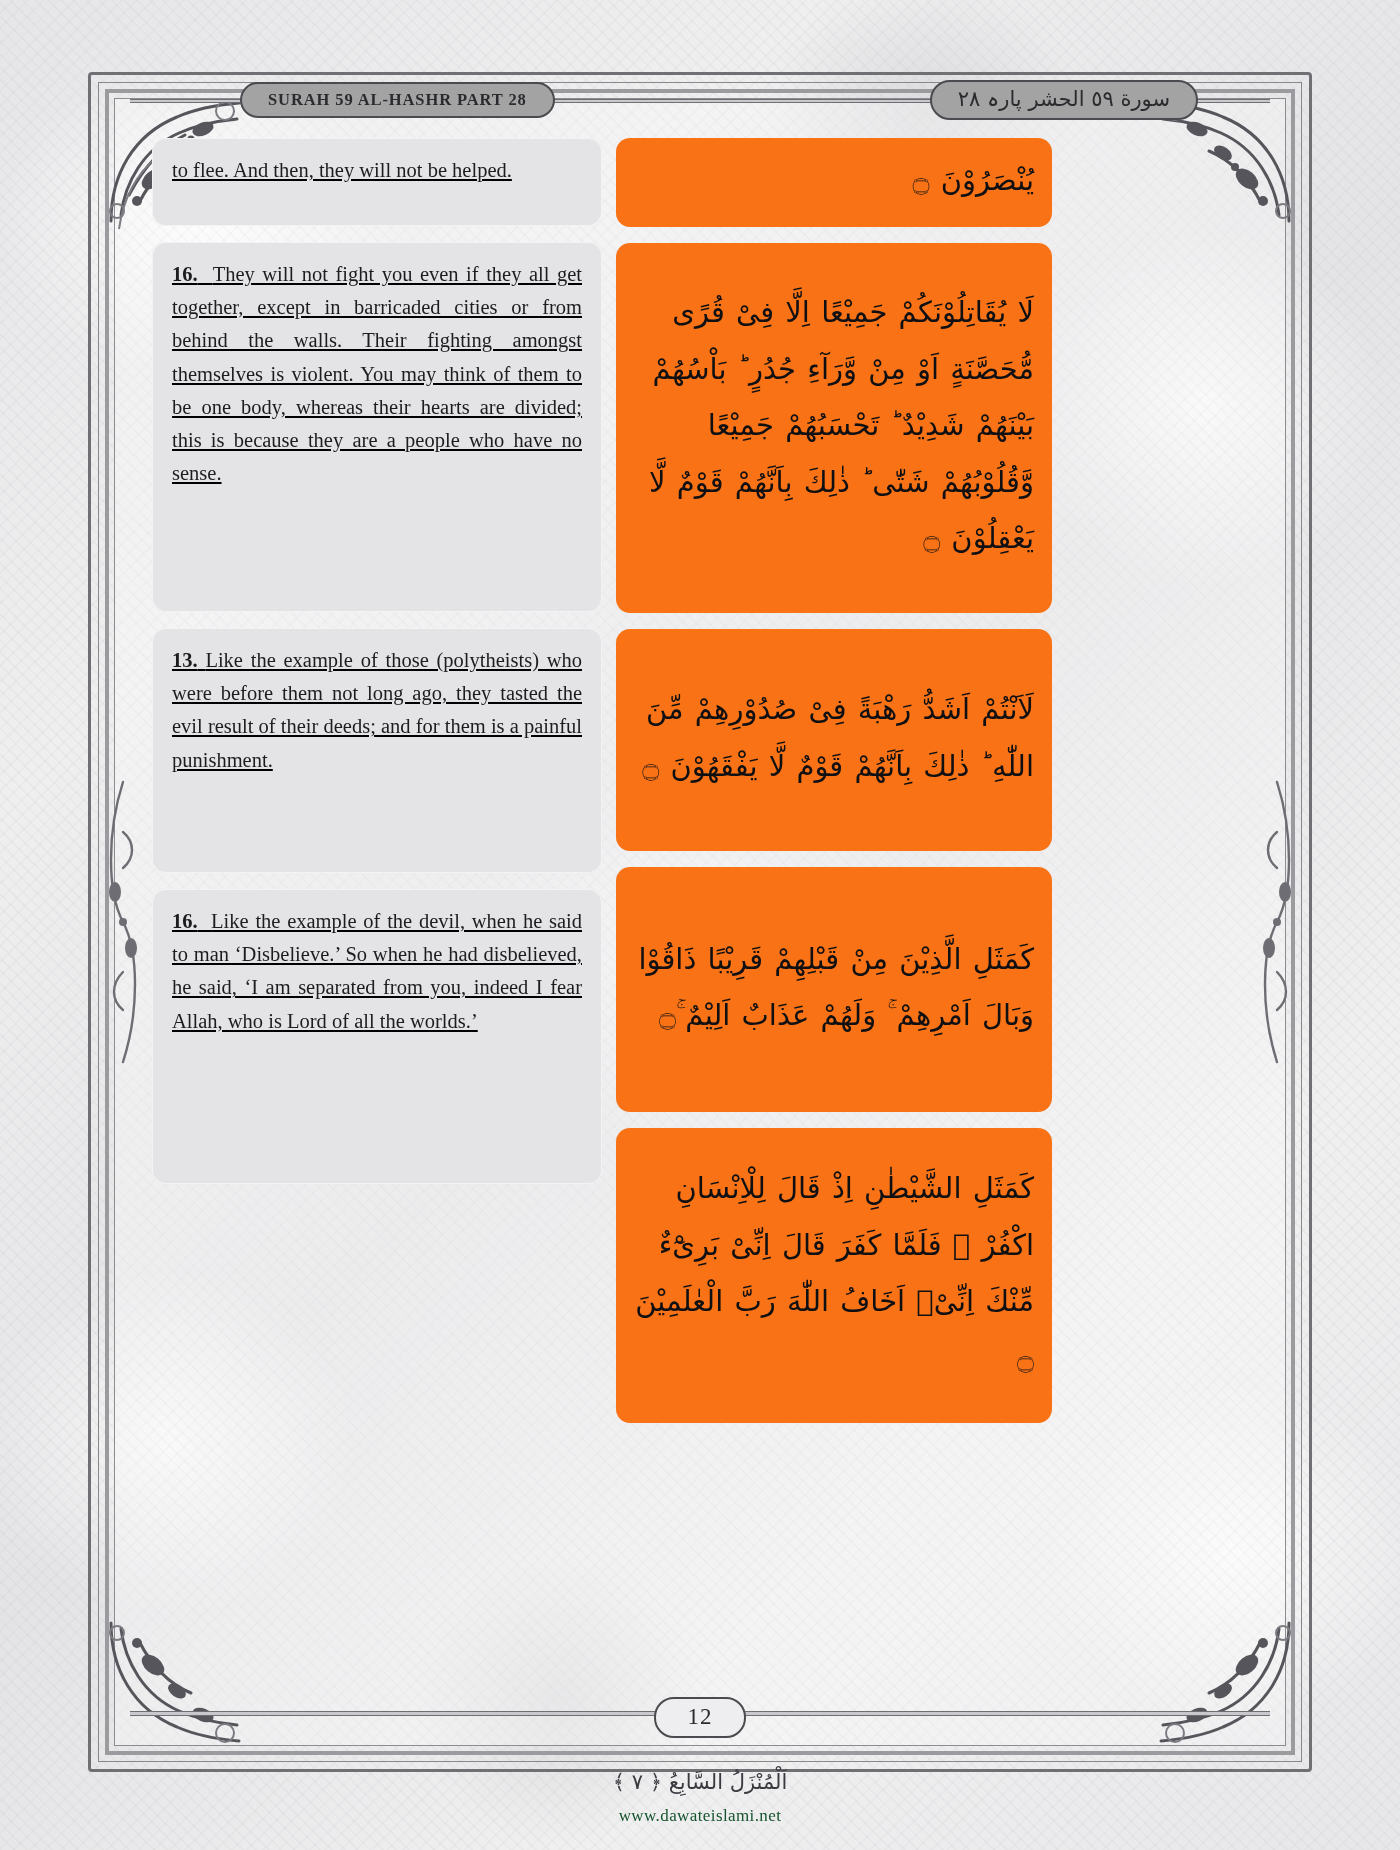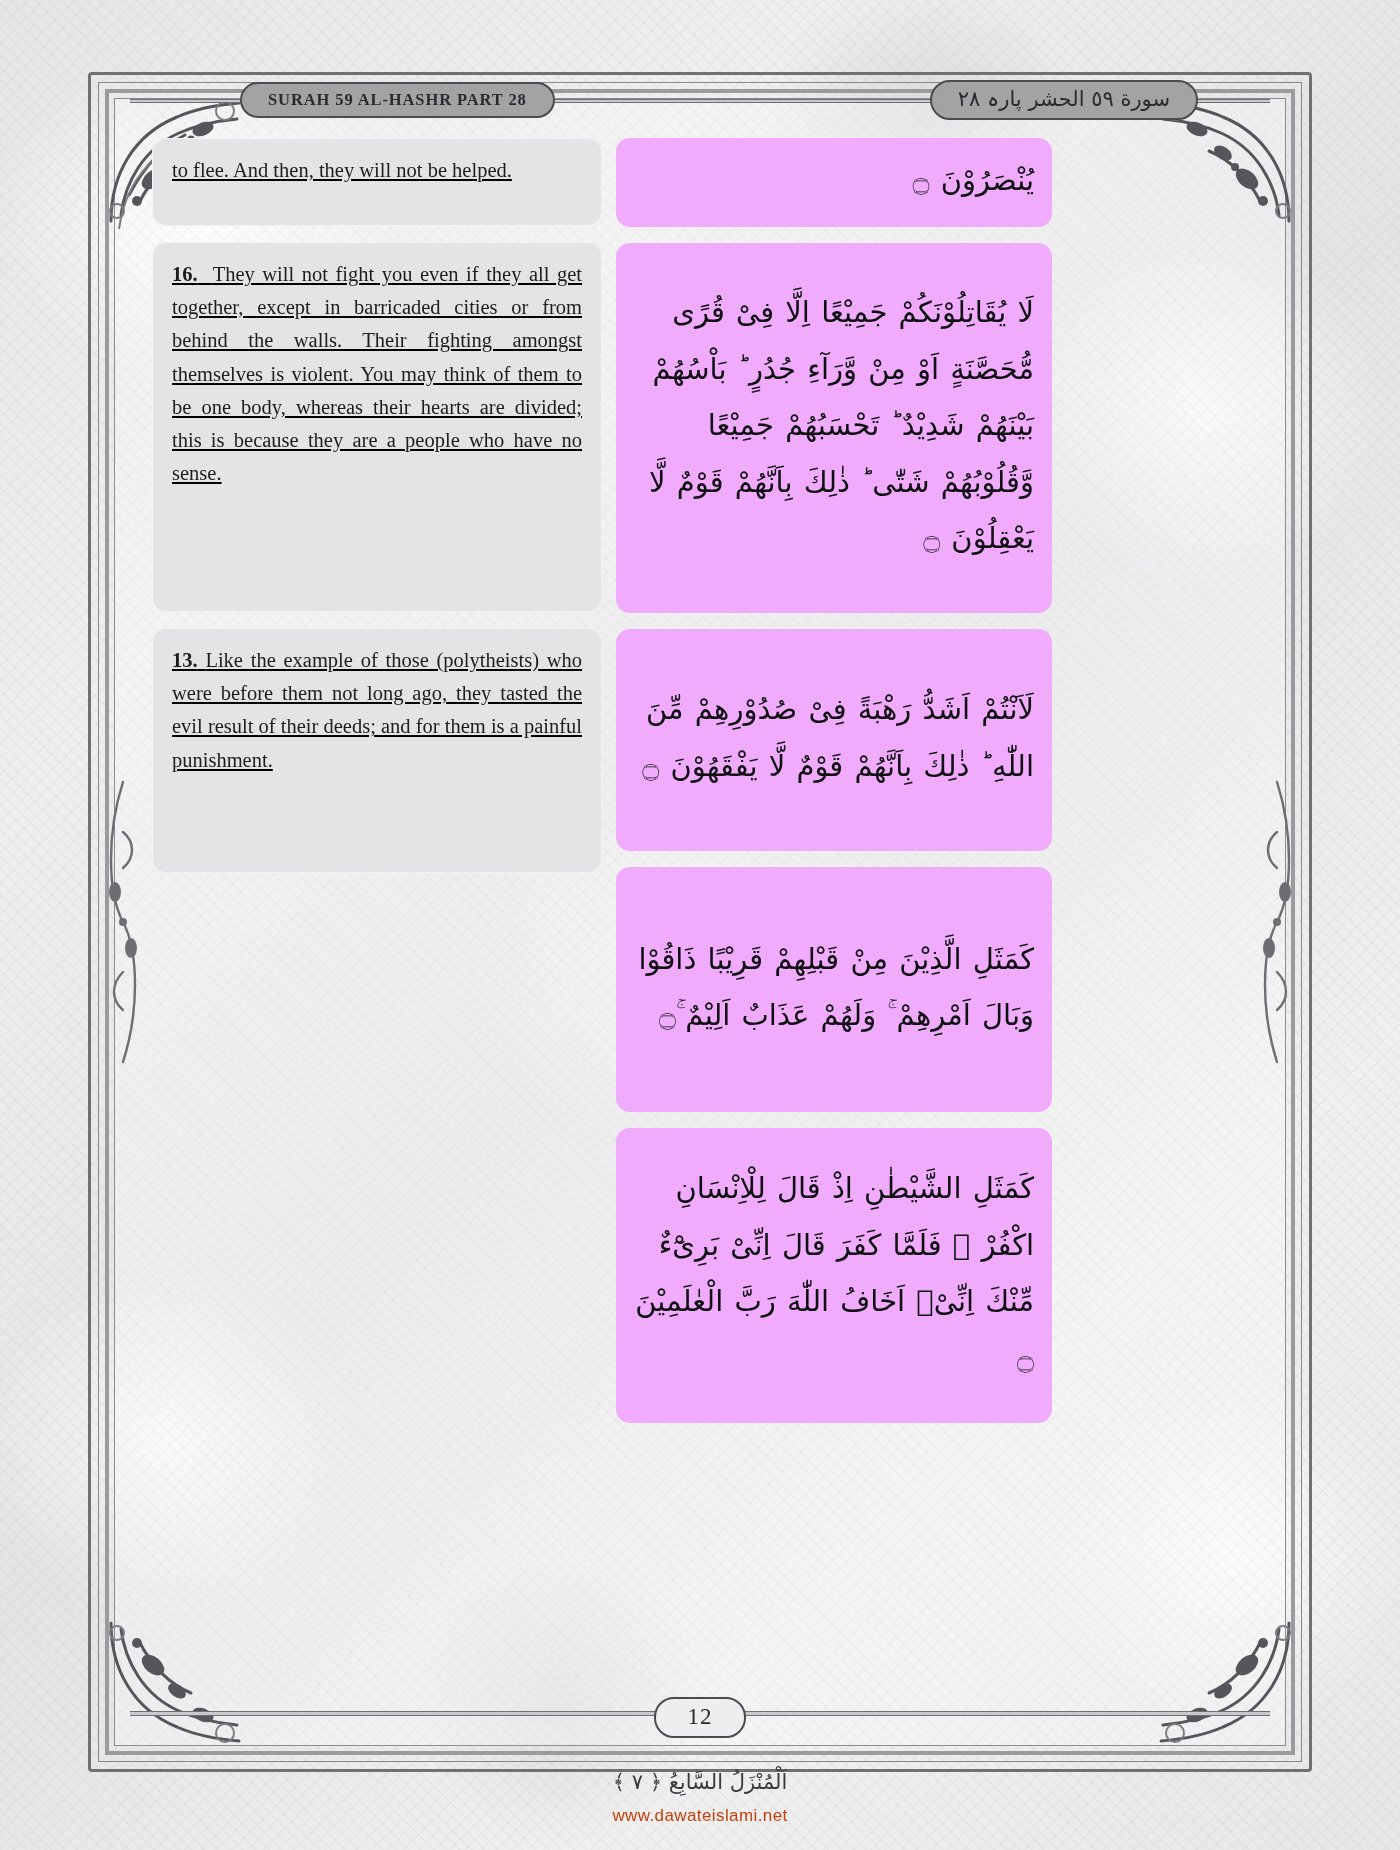--- a/index.html
+++ b/index.html
@@ -156,21 +156,21 @@
     color: #1d1d20;
     text-align: justify;
     text-justify: inter-word;
     hyphens: none;
   }
   .en-text .vnum {
     font-weight: 700;
   }
 
   .ar-card {
-    background: #f0abfc;
+    background: #f97316;
     border-radius: 14px;
     padding: 14px 18px 18px;
     display: flex;
     align-items: center;
     justify-content: flex-end;
   }
   .ar-text {
     font-family: "DejaVu Sans", sans-serif;
     direction: rtl;
     text-align: right;
@@ -220,23 +220,23 @@
     font-family: "DejaVu Sans", sans-serif;
     font-size: 21px;
     color: #3a3a40;
     direction: rtl;
     white-space: nowrap;
   }
   .footer-url {
     position: absolute;
     left: 50%; bottom: 24px;
     transform: translateX(-50%);
-    font-family: Liberation Sans, sans-serif;
+    font-family: Liberation Serif, serif;
     font-size: 17px;
-    color: #c2410c;
+    color: #14532d;
     letter-spacing: 0.4px;
     white-space: nowrap;
   }
 </style>
 </head>
 <body>
 
 <div class="page-bg"></div>
 
 <div class="ornate-frame">
@@ -382,20 +382,25 @@
         <span class="vnum">16.</span>&nbsp;&nbsp;<span>They will not fight you even if they all get together, except in barricaded cities or from behind the walls. Their fighting amongst themselves is violent. You may think of them to be one body, whereas their hearts are divided; this is because they are a people who have no sense.</span>
       </p>
     </div>
 
     <div class="verse-card" style="min-height:245px;">
       <p class="en-text">
         <span class="vnum">13.</span>&nbsp;<span>Like the example of those (polytheists) who were before them not long ago, they tasted the evil result of their deeds; and for them is a painful punishment.</span>
       </p>
     </div>
 
+    <div class="verse-card" style="min-height:295px;">
+      <p class="en-text">
+        <span class="vnum">16.</span>&nbsp;&nbsp;<span>Like the example of the devil, when he said to man ‘Disbelieve.’ So when he had disbelieved, he said, ‘I am separated from you, indeed I fear Allah, who is Lord of all the worlds.’</span>
+      </p>
+    </div>
 
   </div>
 
   <div class="col-ar">
 
     <div class="ar-card" style="min-height:88px;">
       <p class="ar-text">يُنْصَرُوْنَ ۝</p>
     </div>
 
     <div class="ar-card" style="min-height:370px;">

